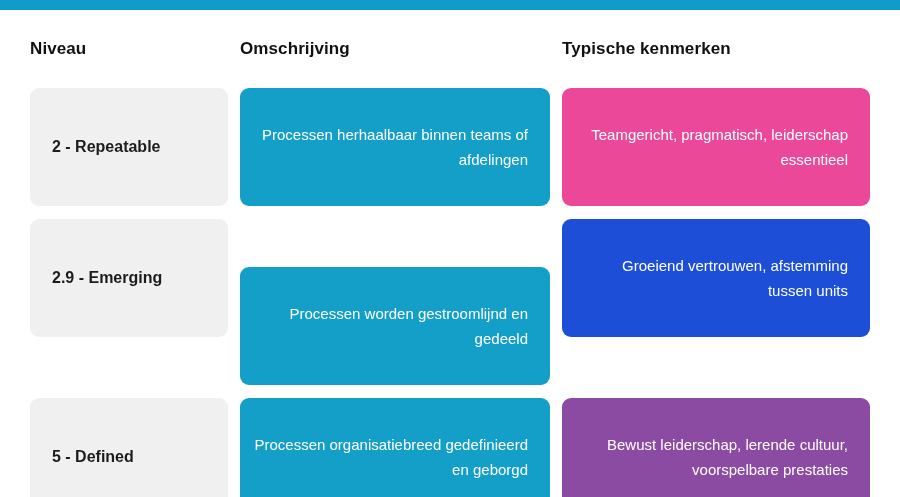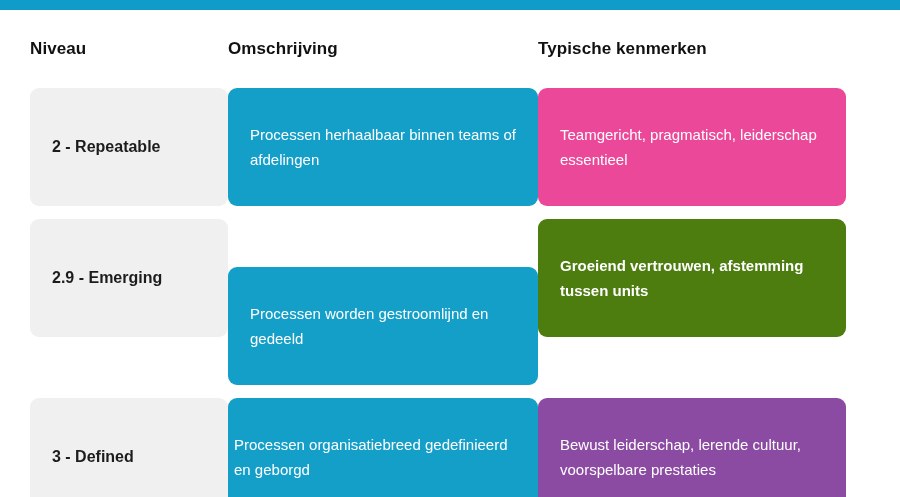--- a/index.html
+++ b/index.html
@@ -17,20 +17,21 @@
   .topbar {
     height: 10px;
     width: 100%;
   }
   .wrap {
     padding: 28px 30px 0 30px;
   }
   .head-row, .card-row {
     display: grid;
     grid-template-columns: 198px 310px 308px;
+    column-gap: 12px;
   }
   .head-row {
     margin-bottom: 29px;
   }
   .col-head {
     font-size: 17px;
     font-weight: bold;
     color: #111111;
     line-height: 21px;
     letter-spacing: 0.1px;
@@ -48,20 +49,21 @@
   }
   .card.level {
     font-size: 16px;
     font-weight: bold;
     color: #1c1c1c;
   }
   .card.desc, .card.char {
     color: #ffffff;
     font-size: 15px;
     line-height: 25px;
+    text-align: right;
   }
 </style>
 </head>
 <body>
 
 <div class="topbar" style="background: rgb(15, 156, 201);"></div>
 
 <div class="wrap">
 
   <div class="head-row">
@@ -82,28 +84,28 @@
     </div>
   </div>
 
   <div class="card-row">
     <div class="card level" style="background: rgb(240, 240, 240);">
       <span>2.9 - Emerging</span>
     </div>
     <div class="card desc" style="background: rgb(20, 159, 201); margin-top: 48px;">
       <span>Processen worden gestroomlijnd en gedeeld</span>
     </div>
-    <div class="card char" style="background: #4d7c0f; font-weight: bold;">
+    <div class="card char" style="background: #1d4ed8;">
       <span>Groeiend vertrouwen, afstemming tussen units</span>
     </div>
   </div>
 
   <div class="card-row">
     <div class="card level" style="background: rgb(240, 240, 240);">
-      <span>3 - Defined</span>
+      <span>5 - Defined</span>
     </div>
     <div class="card desc" style="background: rgb(20, 159, 201); padding-left: 6px;">
       <span>Processen organisatiebreed gedefinieerd en geborgd</span>
     </div>
     <div class="card char" style="background: rgb(140, 75, 162);">
       <span>Bewust leiderschap, lerende cultuur, voorspelbare prestaties</span>
     </div>
   </div>
 
 </div>

